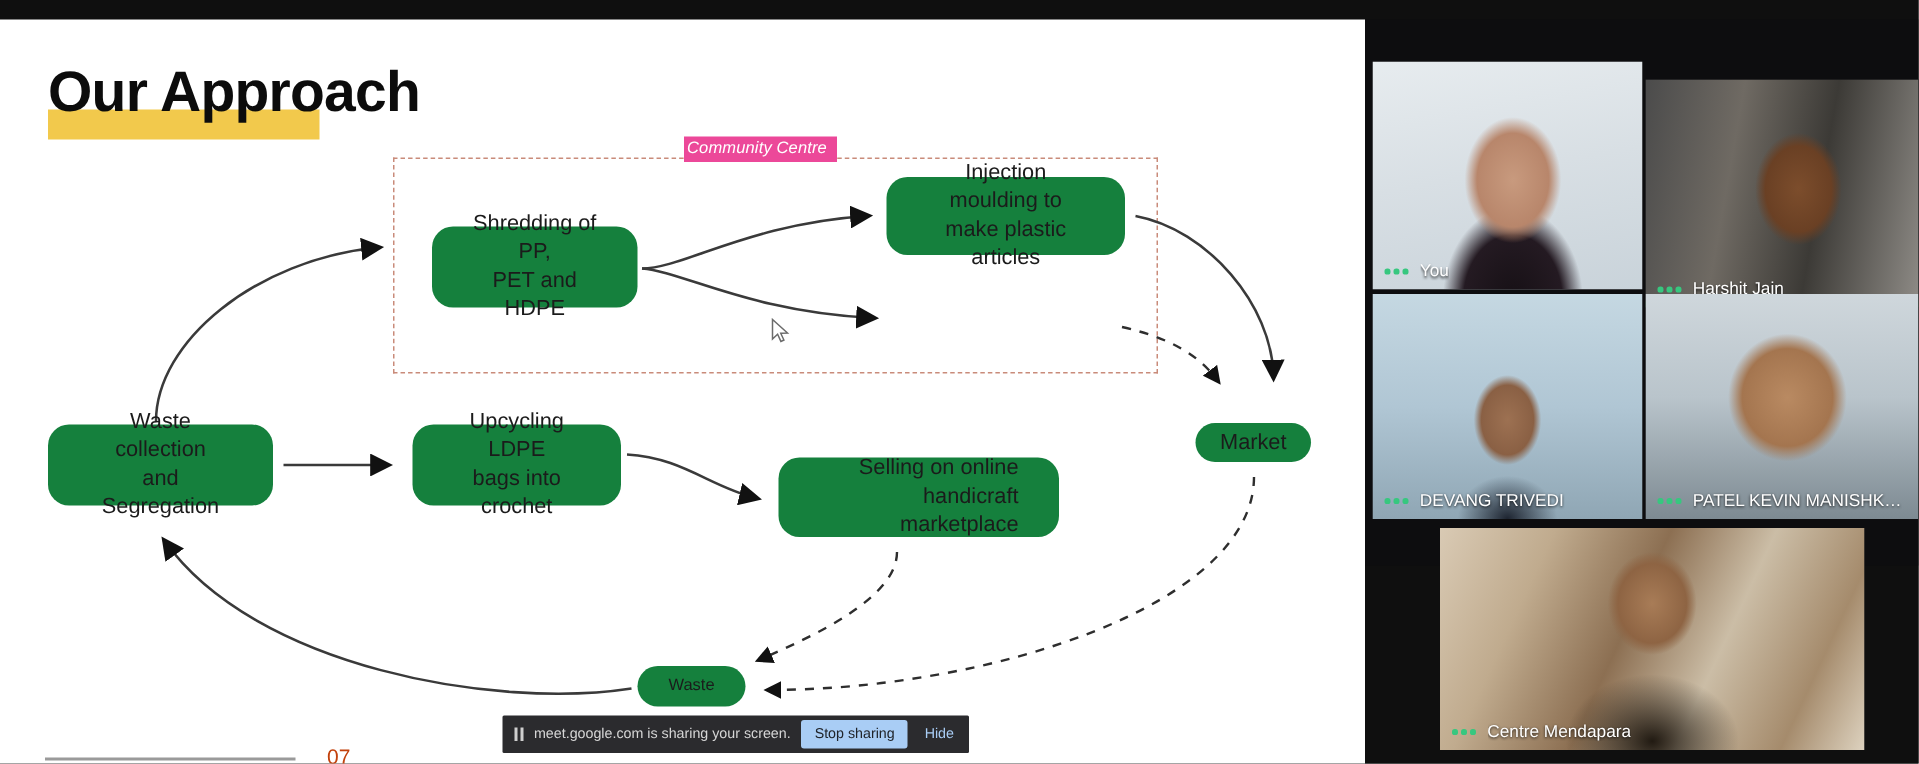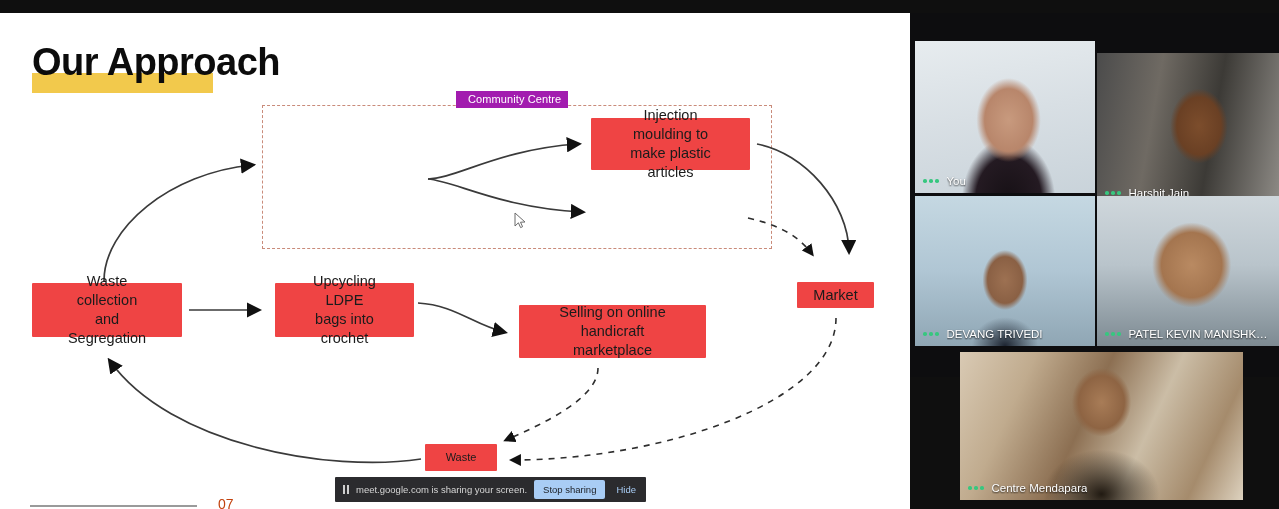--- a/index.html
+++ b/index.html
@@ -33,44 +33,45 @@
   }
 
   
   #cc-box {
     position: absolute; left: 262px; top: 92px;
     width: 510px; height: 144px;
     border: 1.6px dashed #c98b7a;
   }
   #cc-label {
     position: absolute; left: 456px; top: 78px;
-    background: #a21caf; color: #ffffff;
-    font-size: 11px; padding: 2px 7px 3px 12px;
+    background: #ec4899; color: #ffffff;
+    font-size: 11px; padding: 2px 7px 3px 2px;
     white-space: nowrap;
     letter-spacing: 0.1px;
+    font-style: italic;
   }
 
   
   .node {
     position: absolute;
-    background: #ef4444;
-    border-radius: 1px;
+    background: #15803d;
+    border-radius: 14px;
     color: #1b1b1b;
     font-size: 14.5px;
     line-height: 19px;
     display: flex; align-items: center; justify-content: center;
     text-align: center;
     padding: 6px 27px;
   }
   #n-shred    { left: 288px; top: 138px; width: 137px; height: 54px; }
   #n-inject   { left: 591px; top: 105px; width: 159px; height: 52px; }
   #n-pellet   { left: 597px; top: 176px; width: 145px; height: 52px; }
   #n-collect  { left: 32px;  top: 270px; width: 150px; height: 54px; }
   #n-upcycle  { left: 275px; top: 270px; width: 139px; height: 54px; }
-  #n-selling  { left: 519px; top: 292px; width: 187px; height: 53px; }
+  #n-selling  { left: 519px; top: 292px; width: 187px; height: 53px; text-align: right; }
   #n-market   { left: 797px; top: 269px; width: 77px;  height: 26px; font-size: 14.5px; }
   #n-waste    { left: 425px; top: 431px; width: 72px;  height: 27px; font-size: 11px; }
 
   
   #arrows { position: absolute; left: 0; top: 0; width: 910px; height: 509px; }
 
   
   #footer-rule {
     position: absolute; left: 30px; top: 492px;
     width: 167px; height: 1.6px; background: #9a9a9a;
@@ -209,20 +210,23 @@
 
         <path d="M598,355 C598,385 545,410 506,427" marker-end="url(#ahs)"></path>
 
         <path d="M836,305 C836,390 660,447 512,447" marker-end="url(#ahs)"></path>
       </g>
     </svg>
 
     <div class="node" id="n-collect">
       <span>Waste collection<br>and Segregation</span>
     </div>
+    <div class="node" id="n-shred">
+      <span>Shredding of PP,<br>PET and HDPE</span>
+    </div>
     <div class="node" id="n-inject">
       <span>Injection moulding to<br>make plastic articles</span>
     </div>
     <div class="node" id="n-upcycle">
       <span>Upcycling LDPE<br>bags into crochet</span>
     </div>
     <div class="node" id="n-selling">
       <span>Selling on online<br>handicraft marketplace</span>
     </div>
     <div class="node" id="n-market">Market</div>

